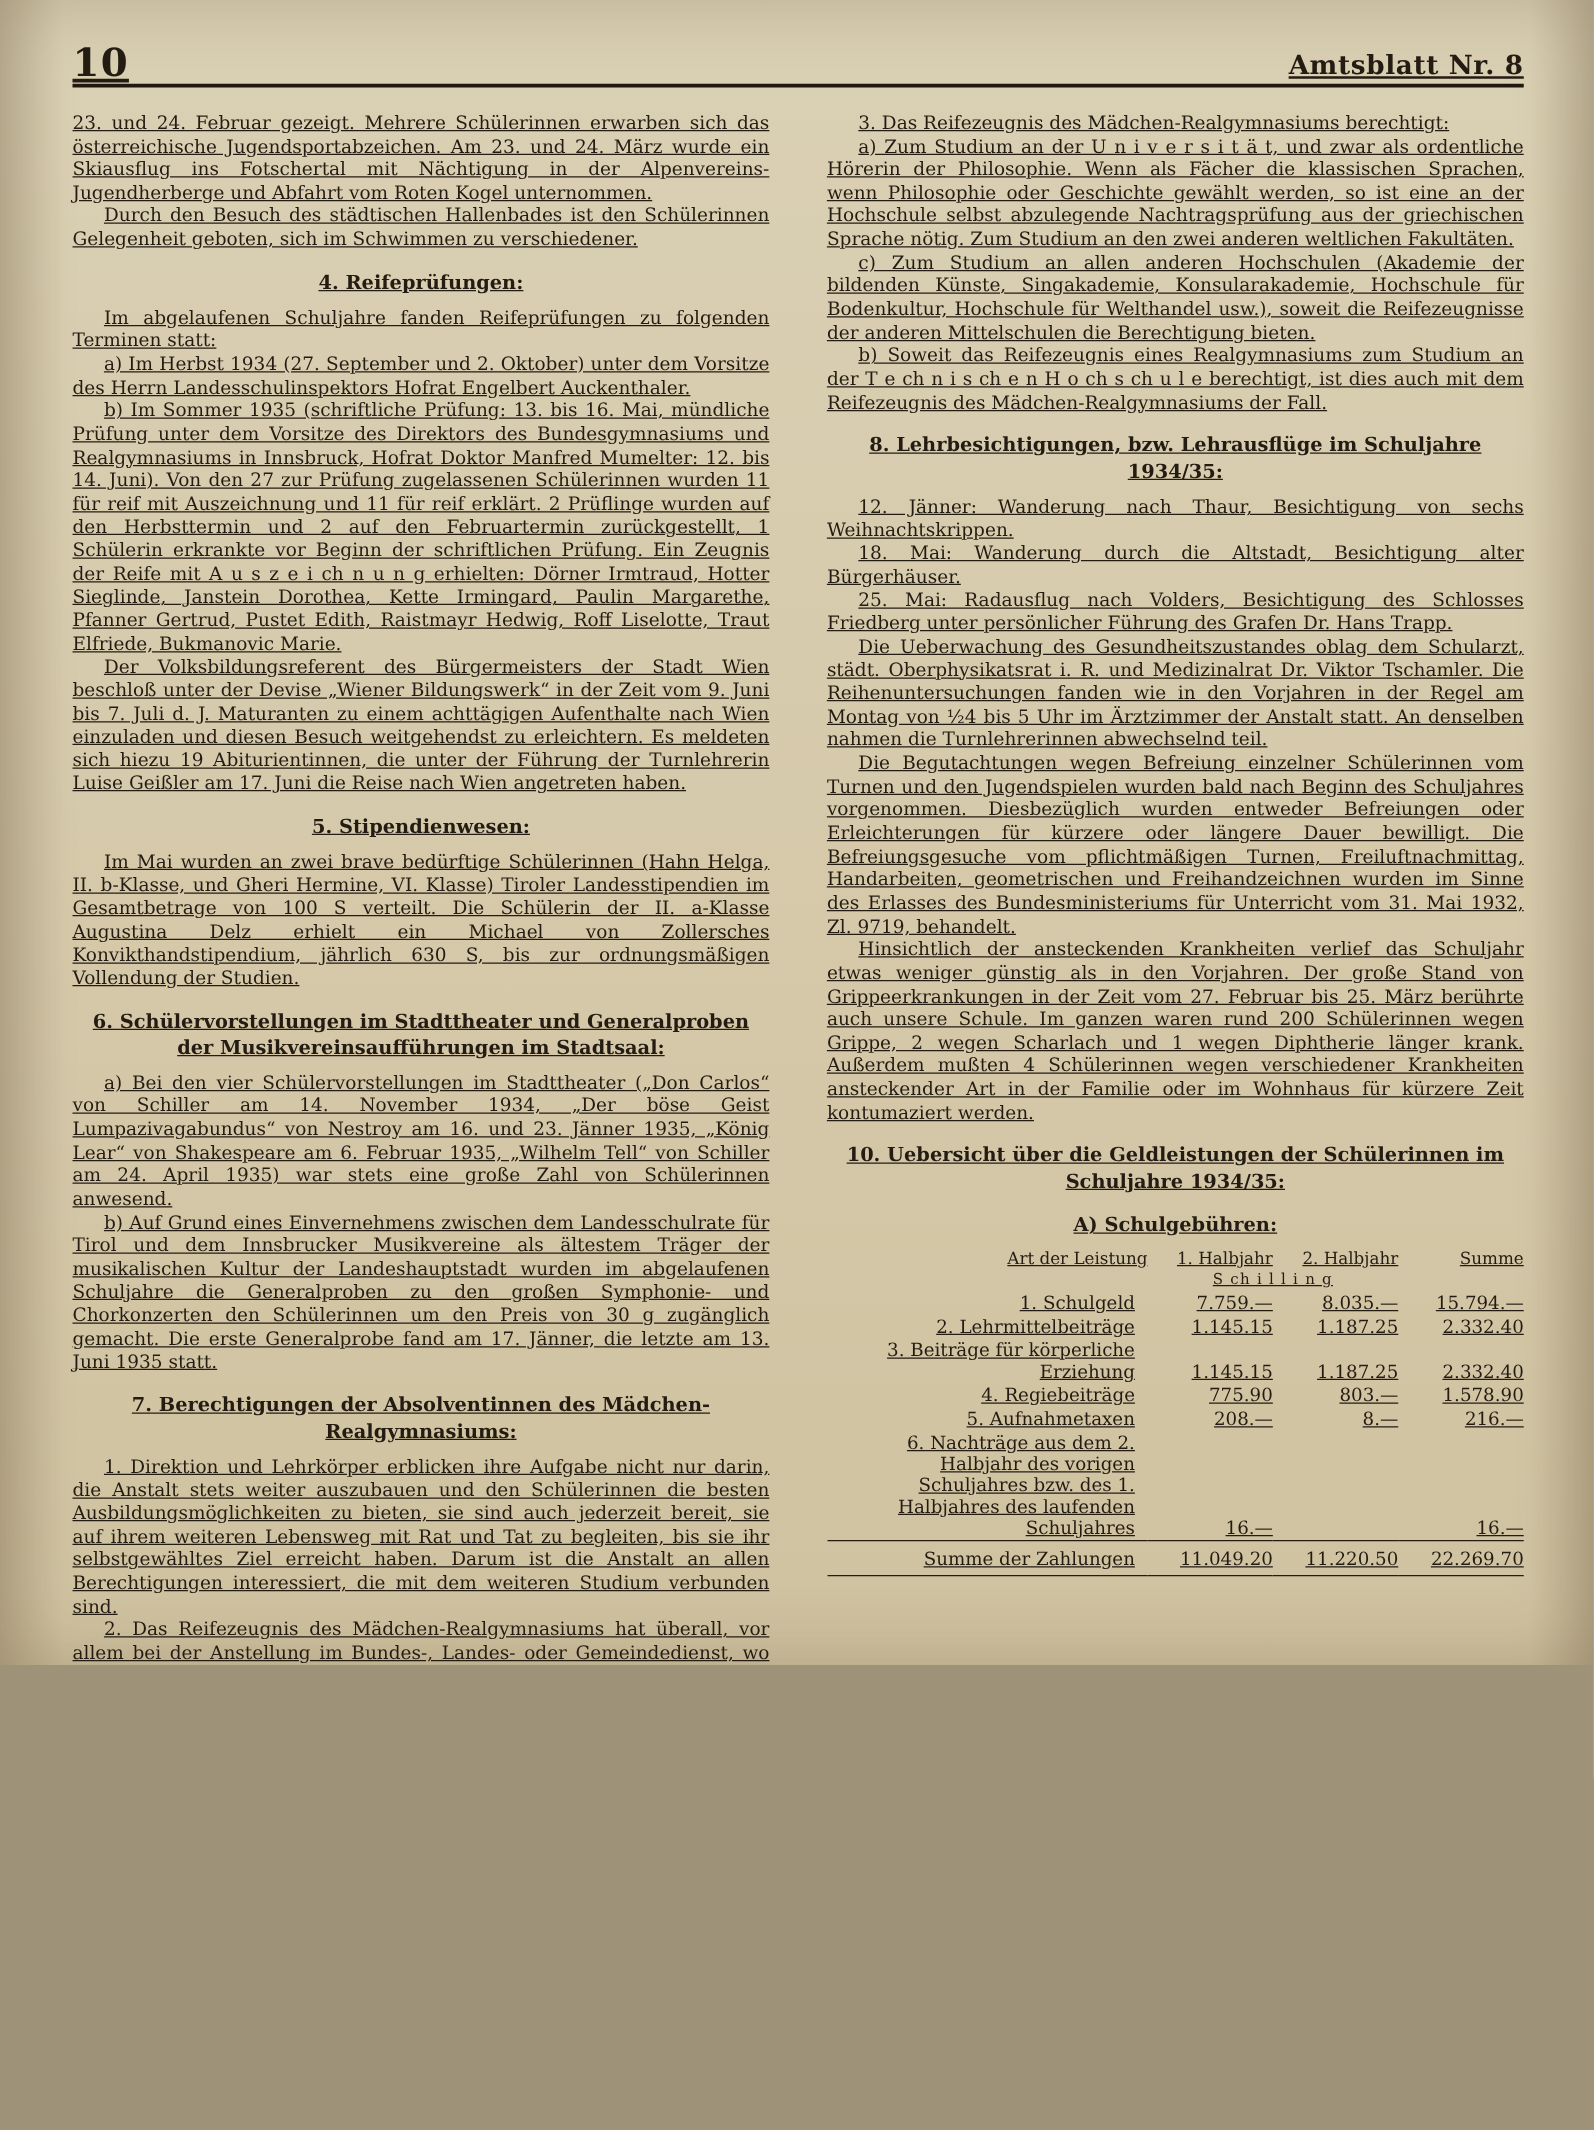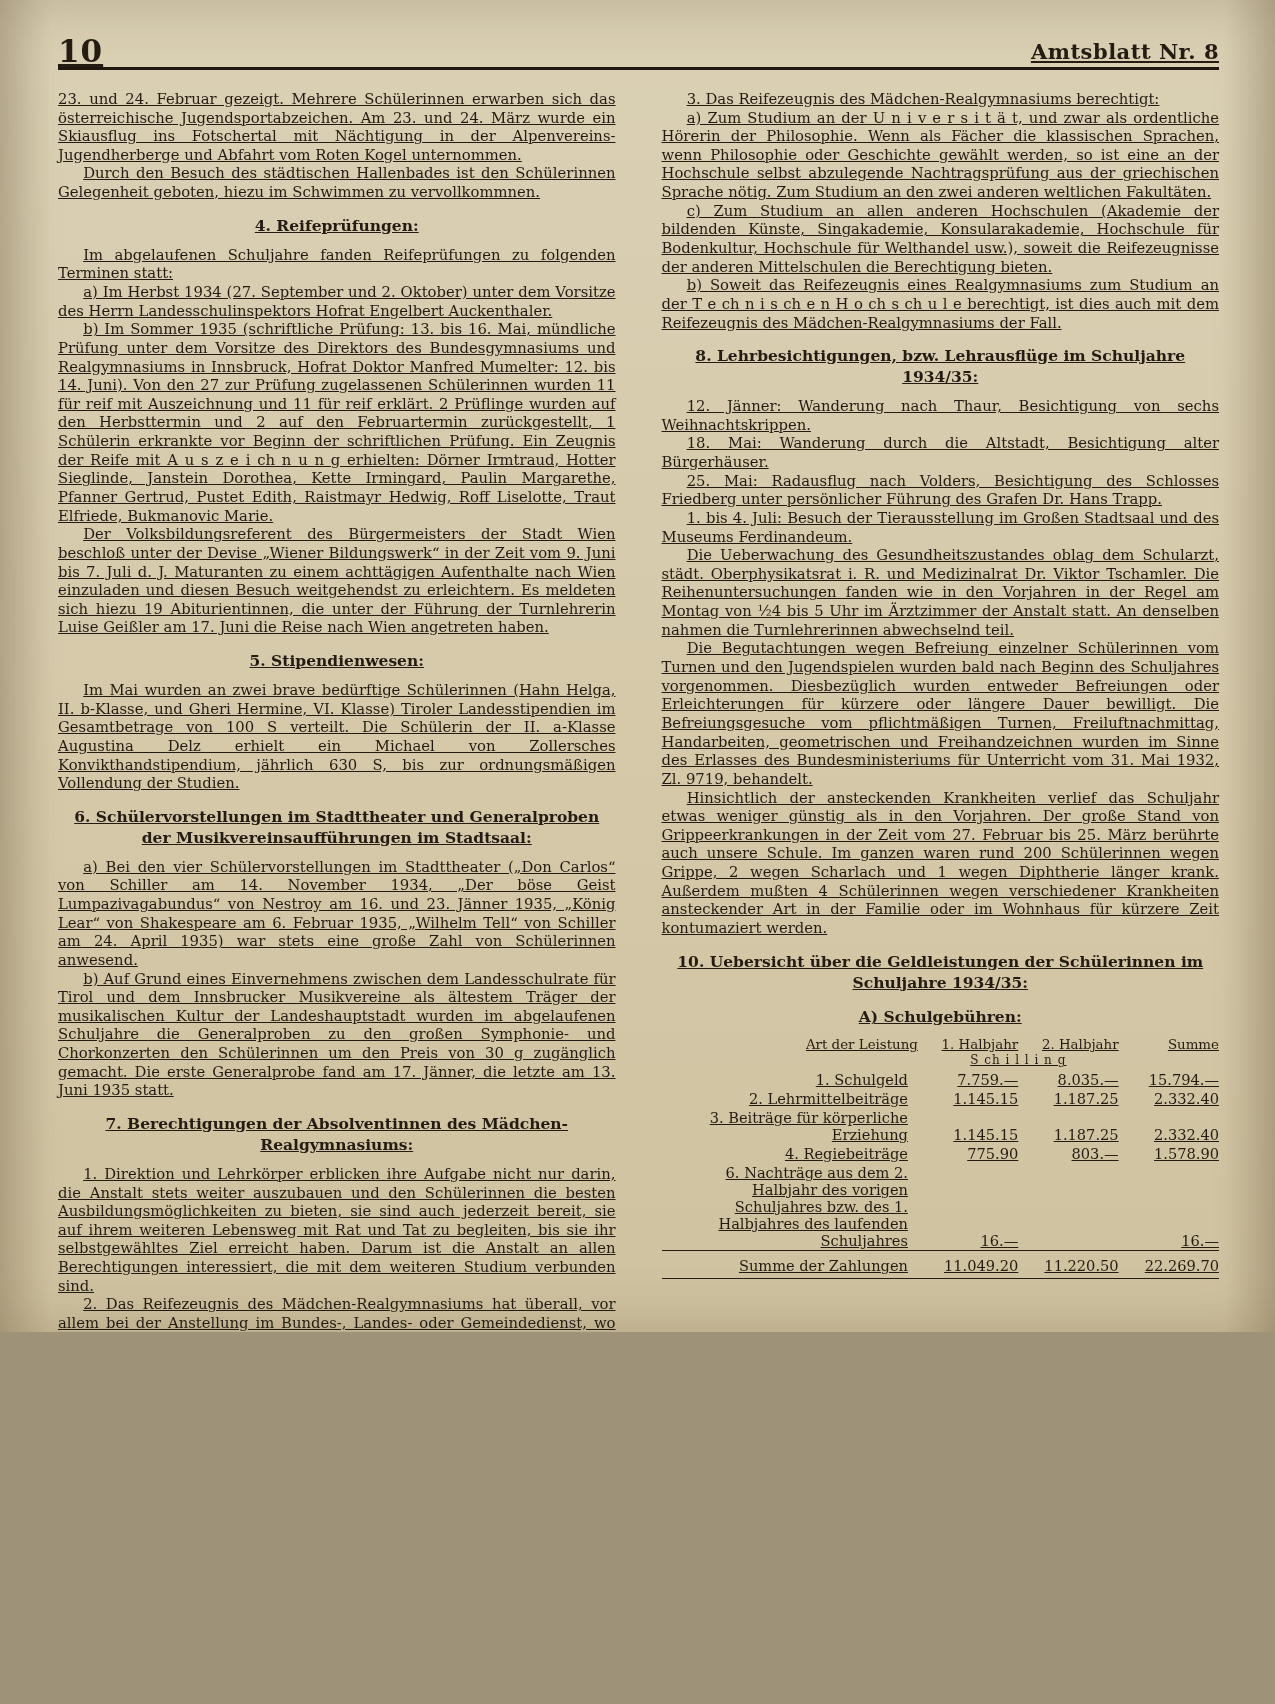--- a/index.html
+++ b/index.html
@@ -64,21 +64,21 @@
 
   <header class="masthead">
     <div class="page-num">10</div>
     <div class="issue">Amtsblatt Nr. 8</div>
   </header>
 
   <div class="cols">
 
     <div class="col" id="leftcol">
         <p class="para noindent">23. und 24. Februar gezeigt. Mehrere Schülerinnen erwarben sich das österreichische Jugendsportabzeichen. Am 23. und 24. März wurde ein Skiausflug ins Fotschertal mit Nächtigung in der Alpenvereins-Jugendherberge und Abfahrt vom Roten Kogel unternommen.</p>
-        <p class="para">Durch den Besuch des städtischen Hallenbades ist den Schülerinnen Gelegenheit geboten, hiezu im Schwimmen zu vervollkommnen.</p>
+        <p class="para">Durch den Besuch des städtischen Hallenbades ist den Schülerinnen Gelegenheit geboten, sich im Schwimmen zu verschiedener.</p>
         <h3 class="sec-h">4. Reifeprüfungen:</h3>
         <p class="para">Im abgelaufenen Schuljahre fanden Reifeprüfungen zu folgenden Terminen statt:</p>
         <p class="para">a) Im Herbst 1934 (27. September und 2. Oktober) unter dem Vorsitze des Herrn Landesschulinspektors Hofrat Engelbert Auckenthaler.</p>
         <p class="para">b) Im Sommer 1935 (schriftliche Prüfung: 13. bis 16. Mai, mündliche Prüfung unter dem Vorsitze des Direktors des Bundesgymnasiums und Realgymnasiums in Innsbruck, Hofrat Doktor Manfred Mumelter: 12. bis 14. Juni). Von den 27 zur Prüfung zugelassenen Schülerinnen wurden 11 für reif mit Auszeichnung und 11 für reif erklärt. 2 Prüflinge wurden auf den Herbsttermin und 2 auf den Februartermin zurückgestellt, 1 Schülerin erkrankte vor Beginn der schriftlichen Prüfung. Ein Zeugnis der Reife mit A u s z e i ch n u n g erhielten: Dörner Irmtraud, Hotter Sieglinde, Janstein Dorothea, Kette Irmingard, Paulin Margarethe, Pfanner Gertrud, Pustet Edith, Raistmayr Hedwig, Roff Liselotte, Traut Elfriede, Bukmanovic Marie.</p>
         <p class="para">Der Volksbildungsreferent des Bürgermeisters der Stadt Wien beschloß unter der Devise „Wiener Bildungswerk“ in der Zeit vom 9. Juni bis 7. Juli d. J. Maturanten zu einem achttägigen Aufenthalte nach Wien einzuladen und diesen Besuch weitgehendst zu erleichtern. Es meldeten sich hiezu 19 Abiturientinnen, die unter der Führung der Turnlehrerin Luise Geißler am 17. Juni die Reise nach Wien angetreten haben.</p>
         <h3 class="sec-h">5. Stipendienwesen:</h3>
         <p class="para">Im Mai wurden an zwei brave bedürftige Schülerinnen (Hahn Helga, II. b-Klasse, und Gheri Hermine, VI. Klasse) Tiroler Landesstipendien im Gesamtbetrage von 100 S verteilt. Die Schülerin der II. a-Klasse Augustina Delz erhielt ein Michael von Zollersches Konvikthandstipendium, jährlich 630 S, bis zur ordnungsmäßigen Vollendung der Studien.</p>
         <h3 class="sec-h">6. Schülervorstellungen im Stadttheater und Generalproben der Musikvereinsaufführungen im Stadtsaal:</h3>
         <p class="para">a) Bei den vier Schülervorstellungen im Stadttheater („Don Carlos“ von Schiller am 14. November 1934, „Der böse Geist Lumpazivagabundus“ von Nestroy am 16. und 23. Jänner 1935, „König Lear“ von Shakespeare am 6. Februar 1935, „Wilhelm Tell“ von Schiller am 24. April 1935) war stets eine große Zahl von Schülerinnen anwesend.</p>
         <p class="para">b) Auf Grund eines Einvernehmens zwischen dem Landesschulrate für Tirol und dem Innsbrucker Musikvereine als ältestem Träger der musikalischen Kultur der Landeshauptstadt wurden im abgelaufenen Schuljahre die Generalproben zu den großen Symphonie- und Chorkonzerten den Schülerinnen um den Preis von 30 g zugänglich gemacht. Die erste Generalprobe fand am 17. Jänner, die letzte am 13. Juni 1935 statt.</p>
@@ -90,21 +90,20 @@
     <div class="col">
       <div id="rightflow">
           <p class="para">3. Das Reifezeugnis des Mädchen-Realgymnasiums berechtigt:</p>
           <p class="para">a) Zum Studium an der U n i v e r s i t ä t, und zwar als ordentliche Hörerin der Philosophie. Wenn als Fächer die klassischen Sprachen, wenn Philosophie oder Geschichte gewählt werden, so ist eine an der Hochschule selbst abzulegende Nachtragsprüfung aus der griechischen Sprache nötig. Zum Studium an den zwei anderen weltlichen Fakultäten.</p>
           <p class="para">c) Zum Studium an allen anderen Hochschulen (Akademie der bildenden Künste, Singakademie, Konsularakademie, Hochschule für Bodenkultur, Hochschule für Welthandel usw.), soweit die Reifezeugnisse der anderen Mittelschulen die Berechtigung bieten.</p>
           <p class="para">b) Soweit das Reifezeugnis eines Realgymnasiums zum Studium an der T e ch n i s ch e n  H o ch s ch u l e berechtigt, ist dies auch mit dem Reifezeugnis des Mädchen-Realgymnasiums der Fall.</p>
           <h3 class="sec-h">8. Lehrbesichtigungen, bzw. Lehrausflüge im Schuljahre 1934/35:</h3>
           <p class="para">12. Jänner: Wanderung nach Thaur, Besichtigung von sechs Weihnachtskrippen.</p>
           <p class="para">18. Mai: Wanderung durch die Altstadt, Besichtigung alter Bürgerhäuser.</p>
           <p class="para">25. Mai: Radausflug nach Volders, Besichtigung des Schlosses Friedberg unter persönlicher Führung des Grafen Dr. Hans Trapp.</p>
-          <p class="para">1. bis 4. Juli: Besuch der Tierausstellung im Großen Stadtsaal und des Museums Ferdinandeum.</p>
           <p class="para">Die Ueberwachung des Gesundheitszustandes oblag dem Schularzt, städt. Oberphysikatsrat i. R. und Medizinalrat Dr. Viktor Tschamler. Die Reihenuntersuchungen fanden wie in den Vorjahren in der Regel am Montag von ½4 bis 5 Uhr im Ärztzimmer der Anstalt statt. An denselben nahmen die Turnlehrerinnen abwechselnd teil.</p>
           <p class="para">Die Begutachtungen wegen Befreiung einzelner Schülerinnen vom Turnen und den Jugendspielen wurden bald nach Beginn des Schuljahres vorgenommen. Diesbezüglich wurden entweder Befreiungen oder Erleichterungen für kürzere oder längere Dauer bewilligt. Die Befreiungsgesuche vom pflichtmäßigen Turnen, Freiluftnachmittag, Handarbeiten, geometrischen und Freihandzeichnen wurden im Sinne des Erlasses des Bundesministeriums für Unterricht vom 31. Mai 1932, Zl. 9719, behandelt.</p>
           <p class="para">Hinsichtlich der ansteckenden Krankheiten verlief das Schuljahr etwas weniger günstig als in den Vorjahren. Der große Stand von Grippeerkrankungen in der Zeit vom 27. Februar bis 25. März berührte auch unsere Schule. Im ganzen waren rund 200 Schülerinnen wegen Grippe, 2 wegen Scharlach und 1 wegen Diphtherie länger krank. Außerdem mußten 4 Schülerinnen wegen verschiedener Krankheiten ansteckender Art in der Familie oder im Wohnhaus für kürzere Zeit kontumaziert werden.</p>
           <h3 class="sec-h">10. Uebersicht über die Geldleistungen der Schülerinnen im Schuljahre 1934/35:</h3>
           <h3 class="sec-h">A) Schulgebühren:</h3>
         </div>
 
       <table class="fees">
         <colgroup>
           <col class="c-item">
@@ -142,20 +141,26 @@
               <td class="item">3. Beiträge für körperliche Erziehung</td>
               <td>1.145.15</td>
               <td>1.187.25</td>
               <td>2.332.40</td>
             </tr>
             <tr>
               <td class="item">4. Regiebeiträge</td>
               <td>775.90</td>
               <td>803.—</td>
               <td>1.578.90</td>
+            </tr>
+            <tr>
+              <td class="item">5. Aufnahmetaxen</td>
+              <td>208.—</td>
+              <td>8.—</td>
+              <td>216.—</td>
             </tr>
             <tr>
               <td class="item">6. Nachträge aus dem 2. Halbjahr des vorigen Schuljahres bzw. des 1. Halbjahres des laufenden Schuljahres</td>
               <td>16.—</td>
               <td></td>
               <td>16.—</td>
             </tr>
           </tbody>
         <tfoot>
           <tr class="total-row">

